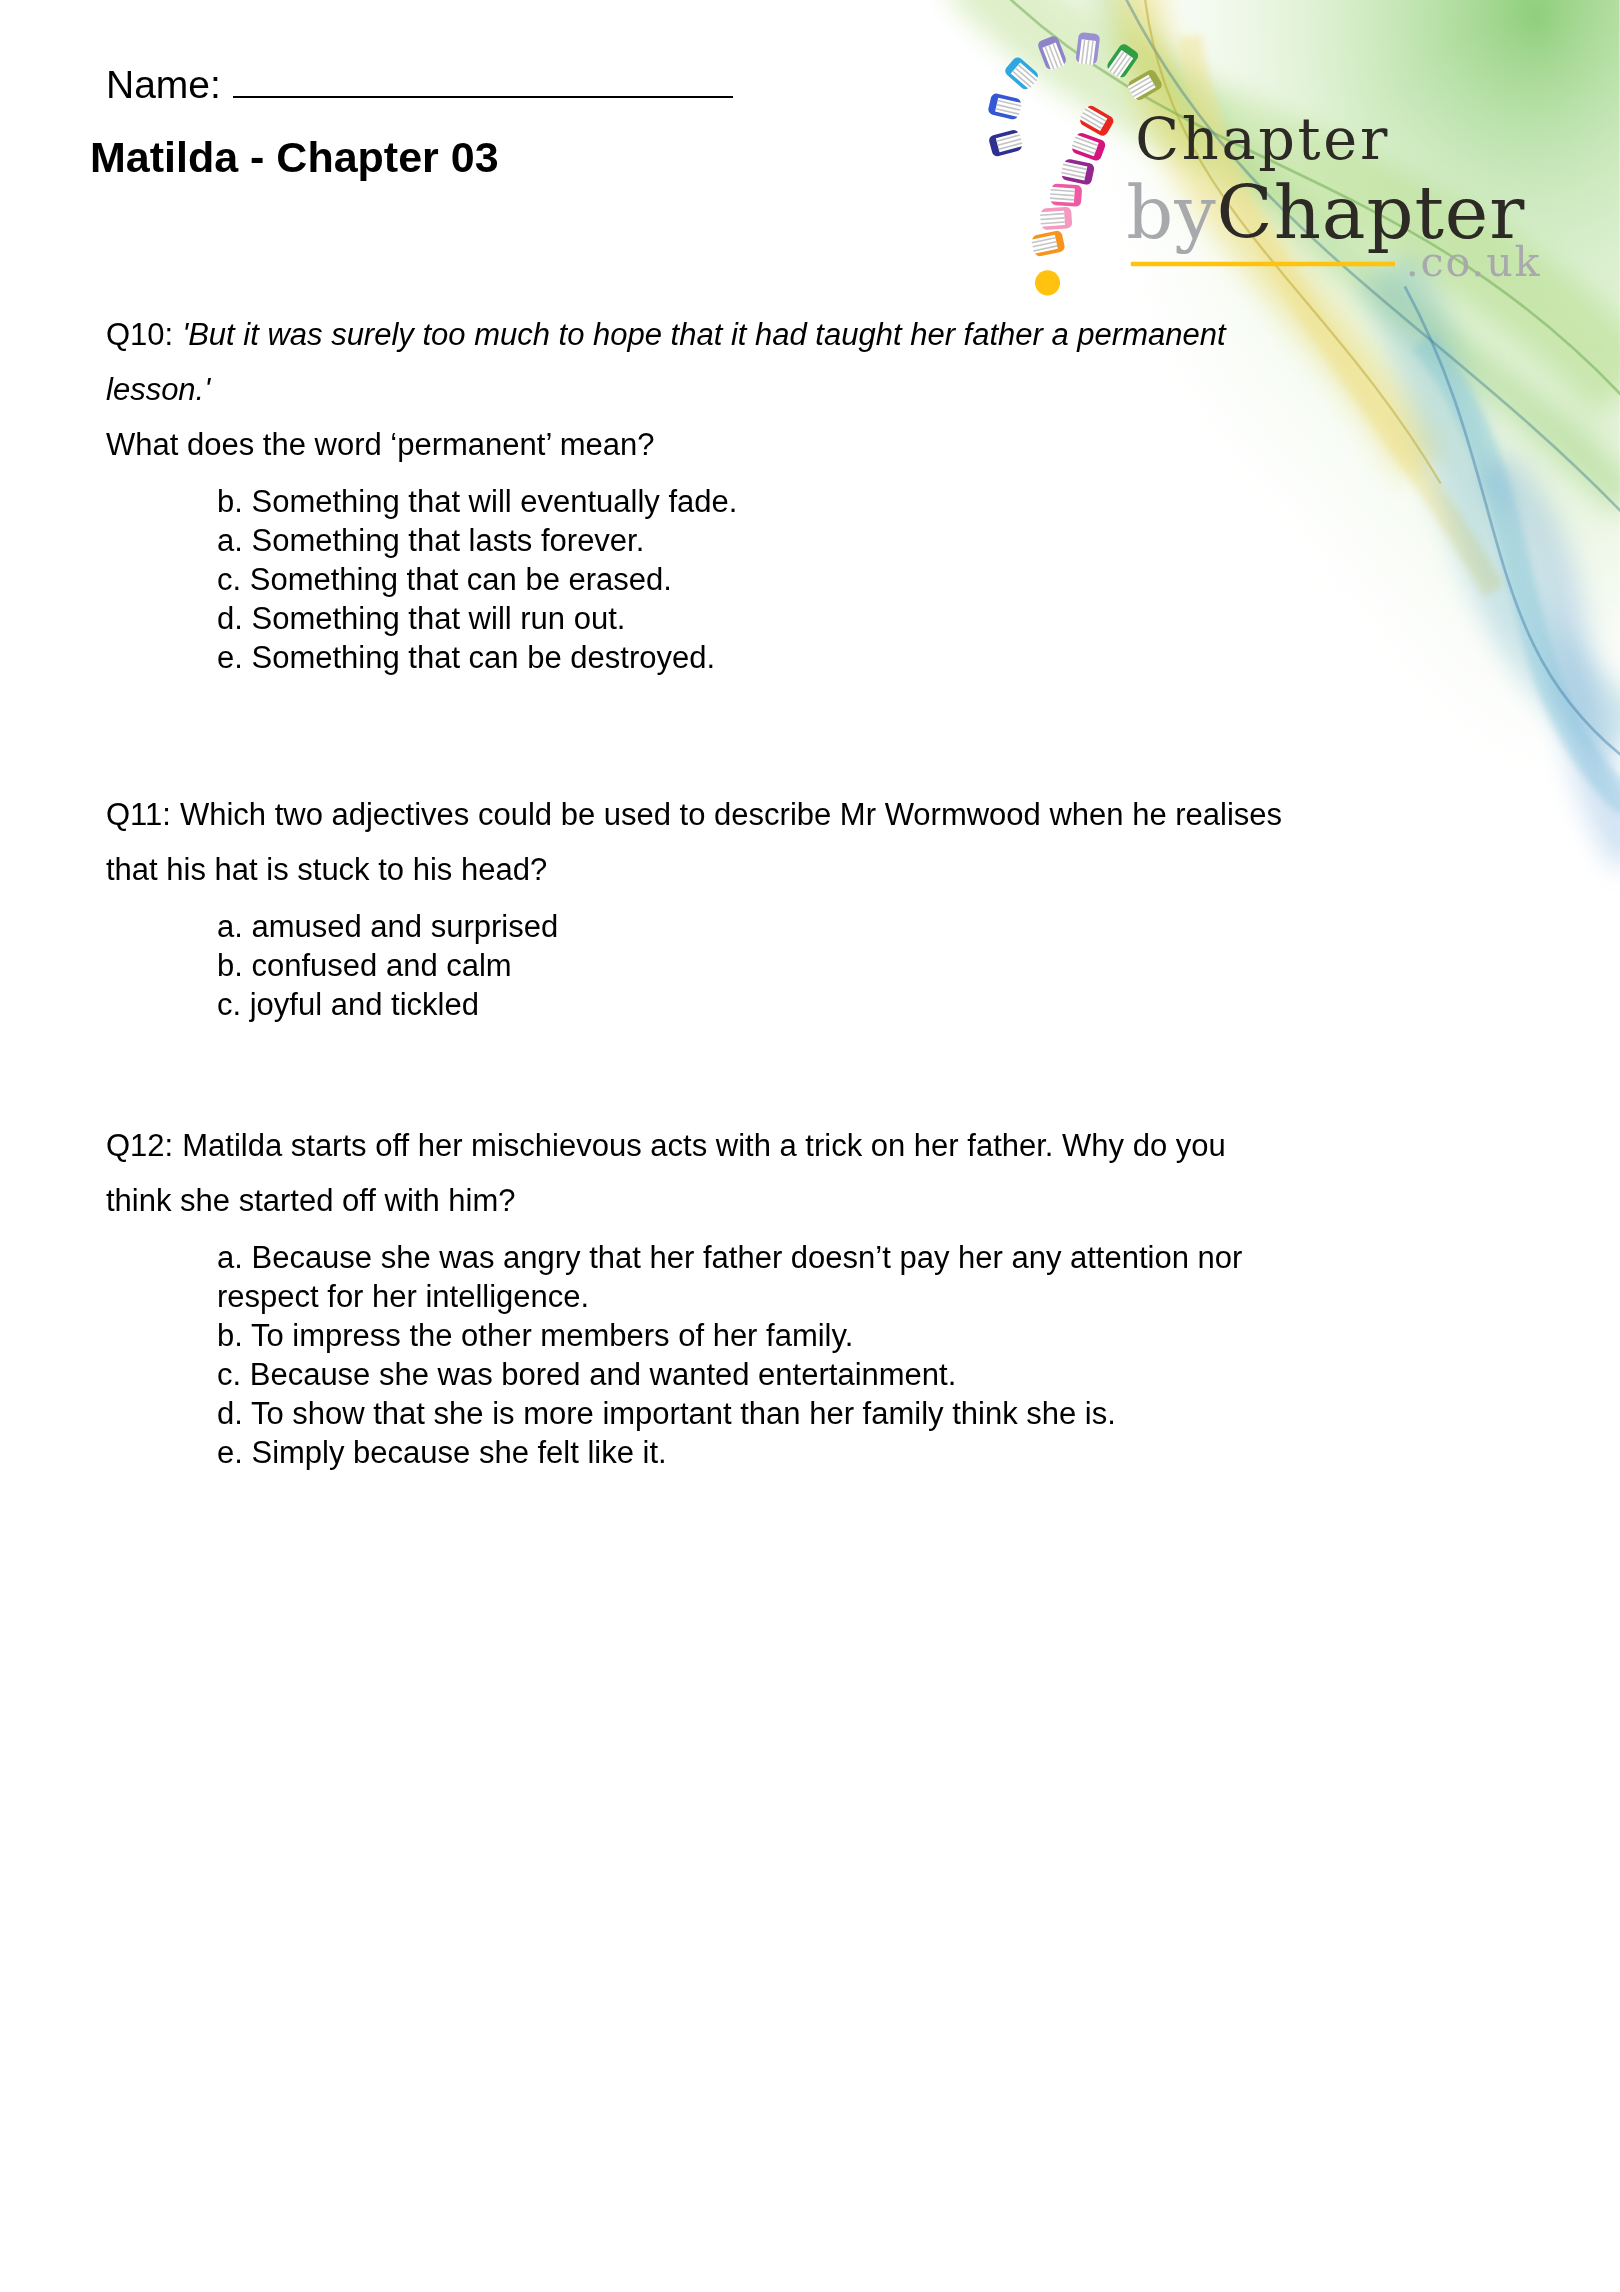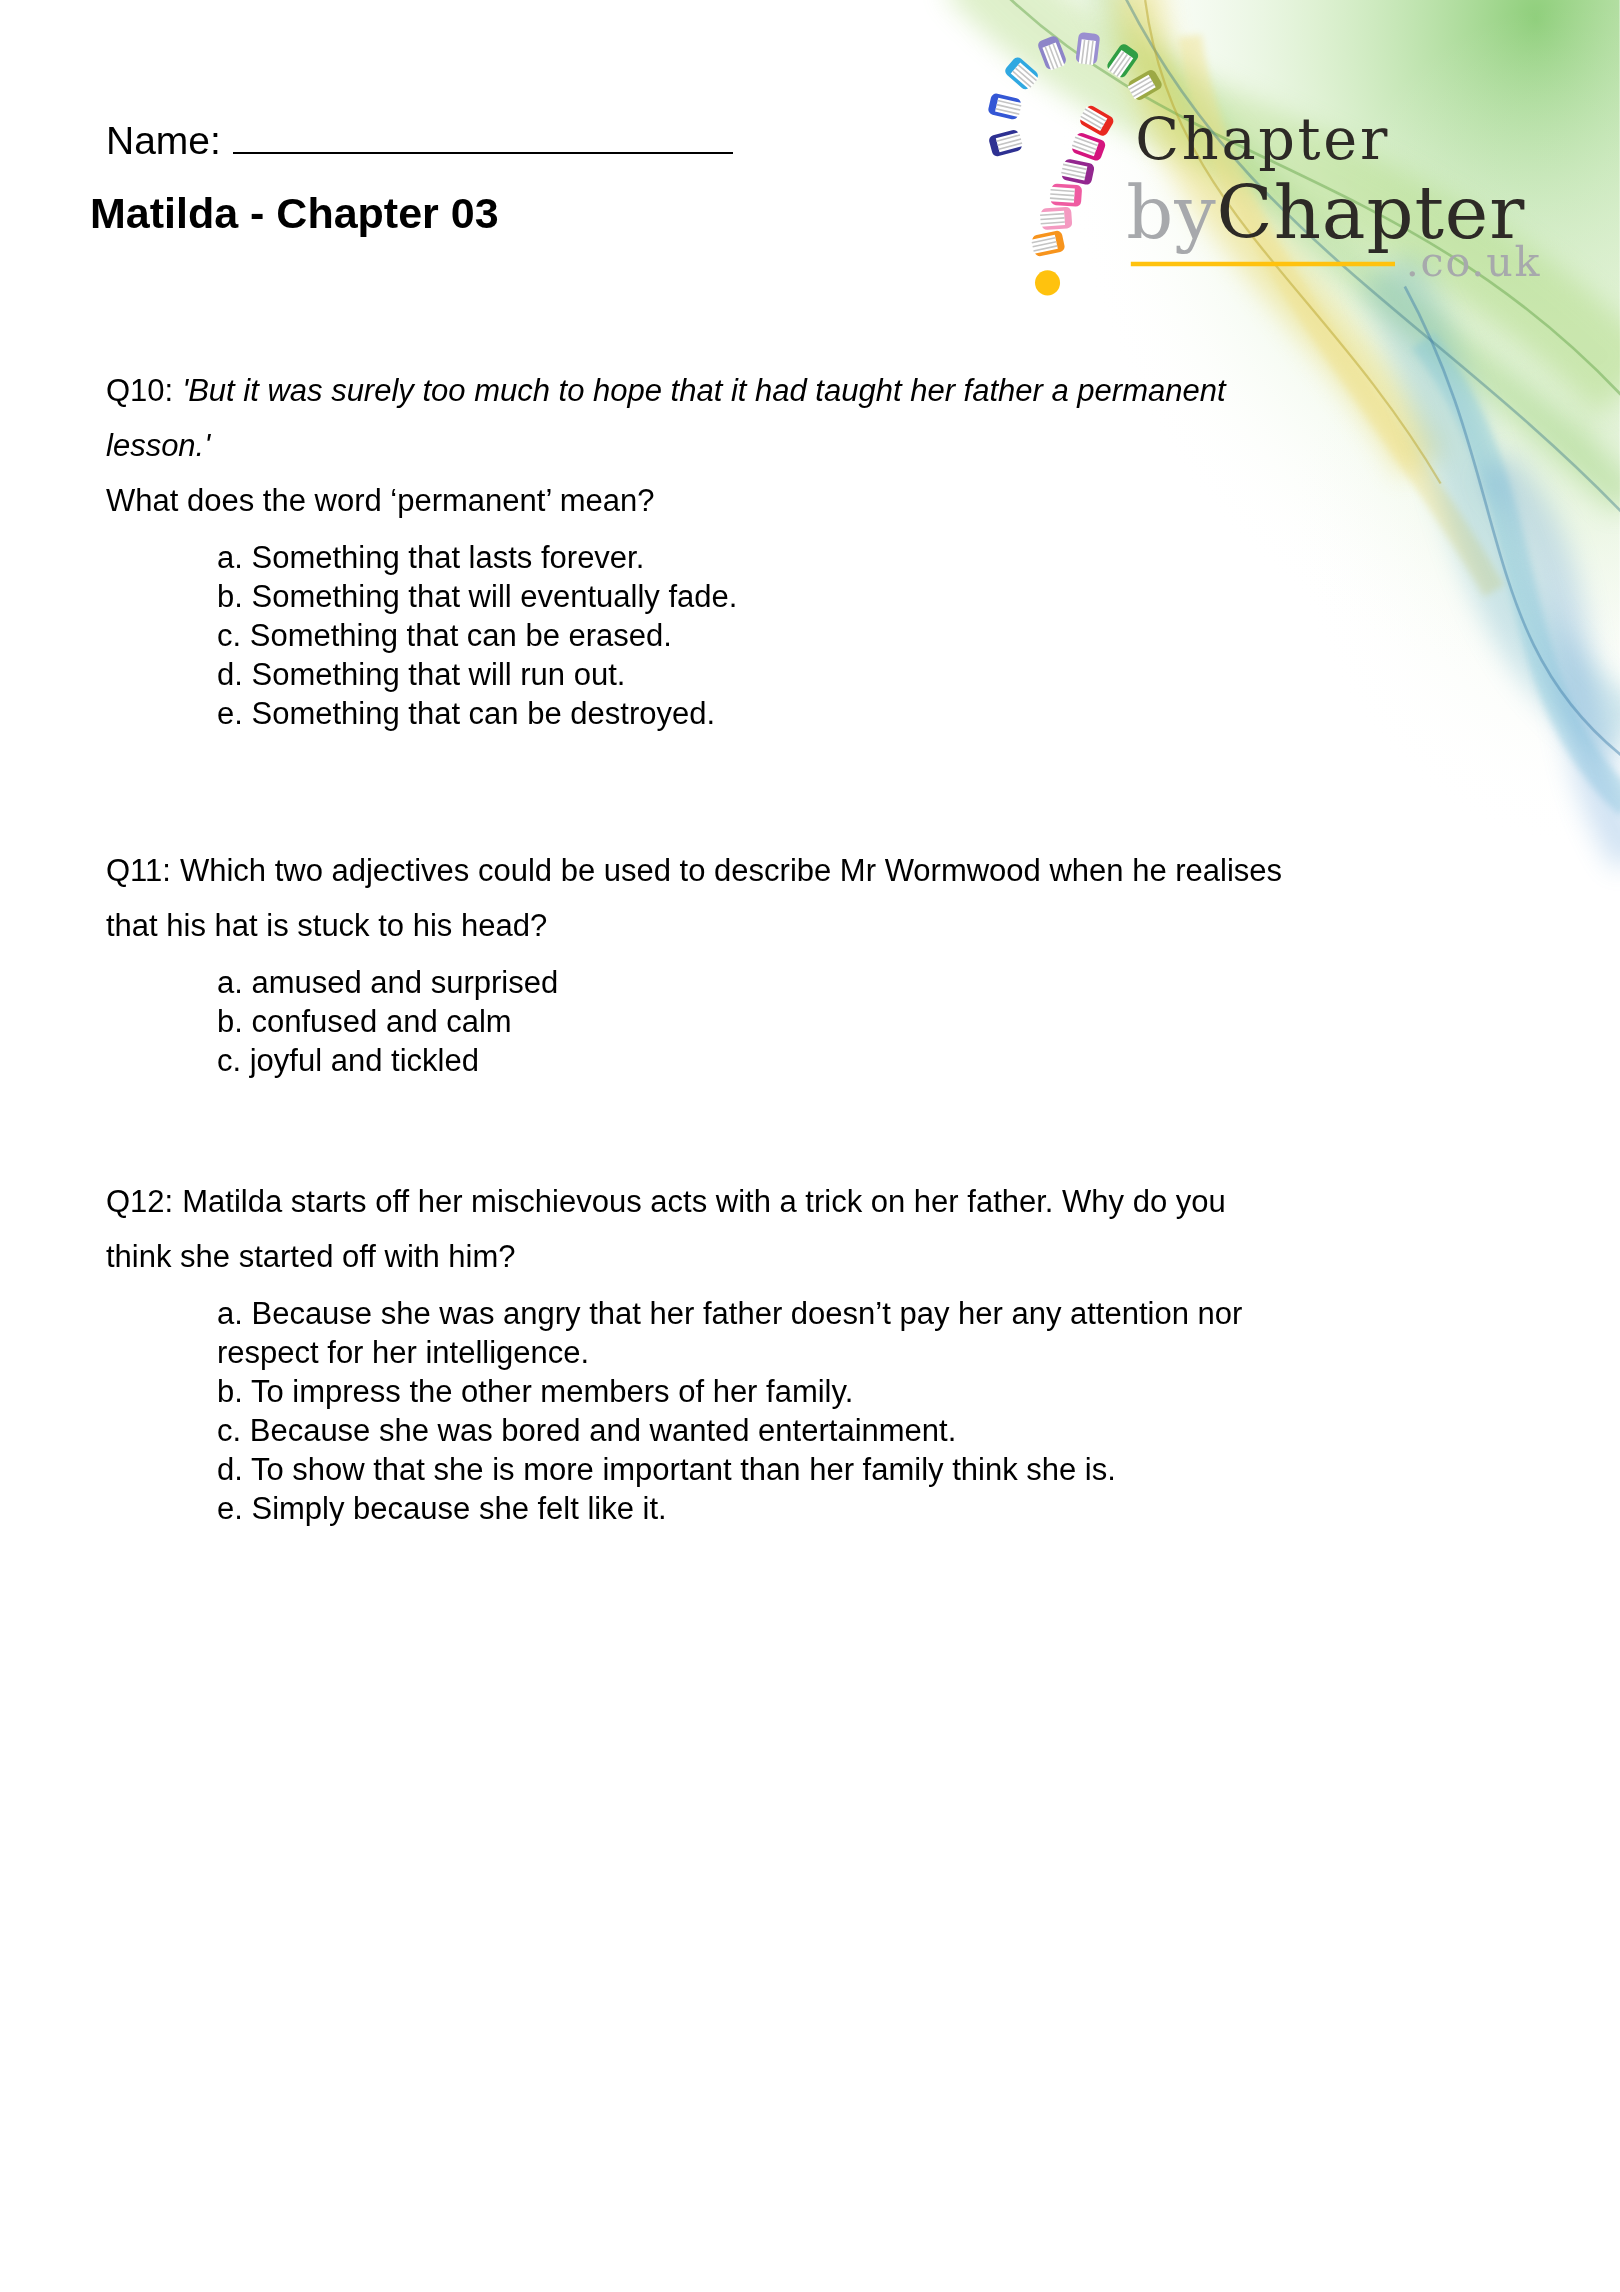--- a/index.html
+++ b/index.html
@@ -16,21 +16,21 @@
   
   .swirl { position:absolute; top:0; right:0; pointer-events:none; z-index:0; }
 
   
   .logo-svg { position:absolute; left:940px; top:16px; z-index:2; }
   .logo-word { font-family:"DejaVu Serif","Liberation Serif",serif; }
 
   
   .content { position:absolute; left:90px; top:0; width:1451px; z-index:3; }
 
-  .name-row { padding-top:116px; margin-left:16px; font-size:39px; line-height:45px; }
+  .name-row { padding-top:60px; margin-left:16px; font-size:39px; line-height:45px; }
   .name-line {
     display:inline-block; width:500px; height:36px;
     border-bottom:2.7px solid #000; margin-left:12.5px; vertical-align:baseline;
   }
 
   .doc-title { margin:25px 0 0 0; font-size:43px; line-height:50px; font-weight:bold; }
 
   .q { font-size:31px; line-height:39px; }
   .question p { margin:16px; }
   .q-label { font-style:normal; margin-right:9px; }
@@ -123,22 +123,22 @@
       <span>Name:</span><span class="name-line"></span>
     </div>
 
     <h1 class="doc-title">Matilda - Chapter 03</h1>
 
     <div class="question q q10">
       <p><span class="q-label">Q10:</span><span class="q-quote">'But it was surely too much to hope that it had taught her father a permanent</span></p>
       <p class="q-quote">lesson.'</p>
       <p class="q-prompt">What does the word ‘permanent’ mean?</p>
       <div class="options">
+        <div class="option">b. Something that will eventually fade.</div>
         <div class="option">a. Something that lasts forever.</div>
-        <div class="option">b. Something that will eventually fade.</div>
         <div class="option">c. Something that can be erased.</div>
         <div class="option">d. Something that will run out.</div>
         <div class="option">e. Something that can be destroyed.</div>
       </div>
     </div>
 
     <div class="question q q11">
       <p><span class="q-label">Q11:</span><span>Which two adjectives could be used to describe Mr Wormwood when he realises</span></p>
       <p>that his hat is stuck to his head?</p>
       <div class="options">

